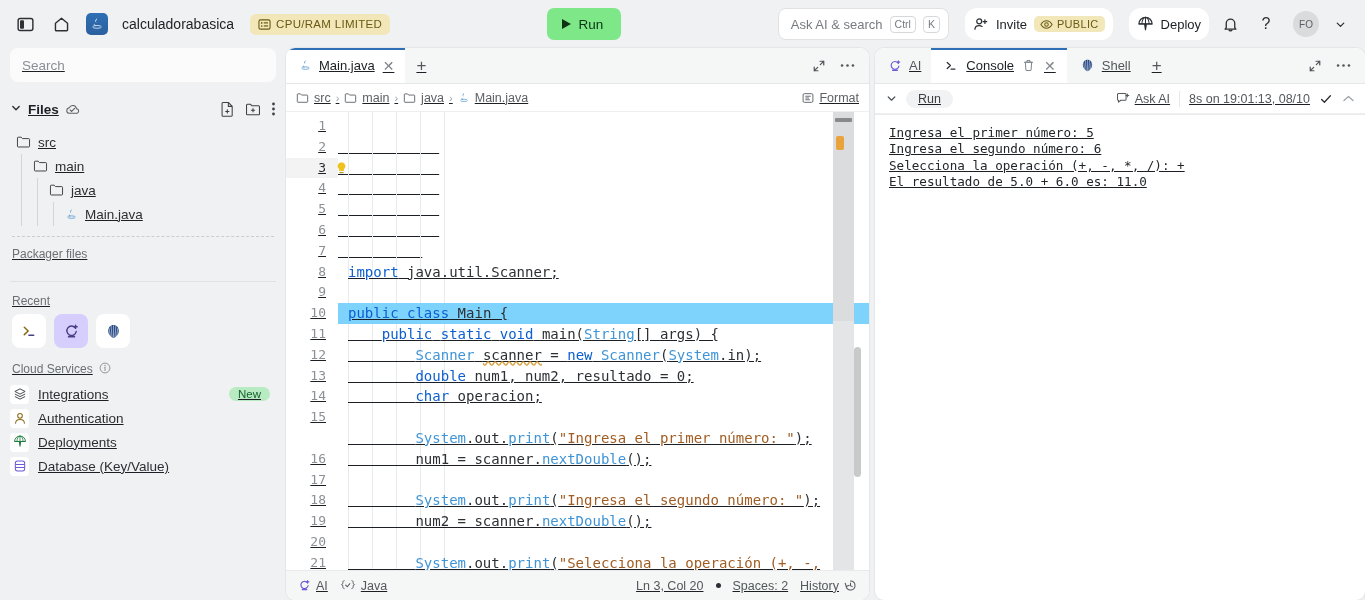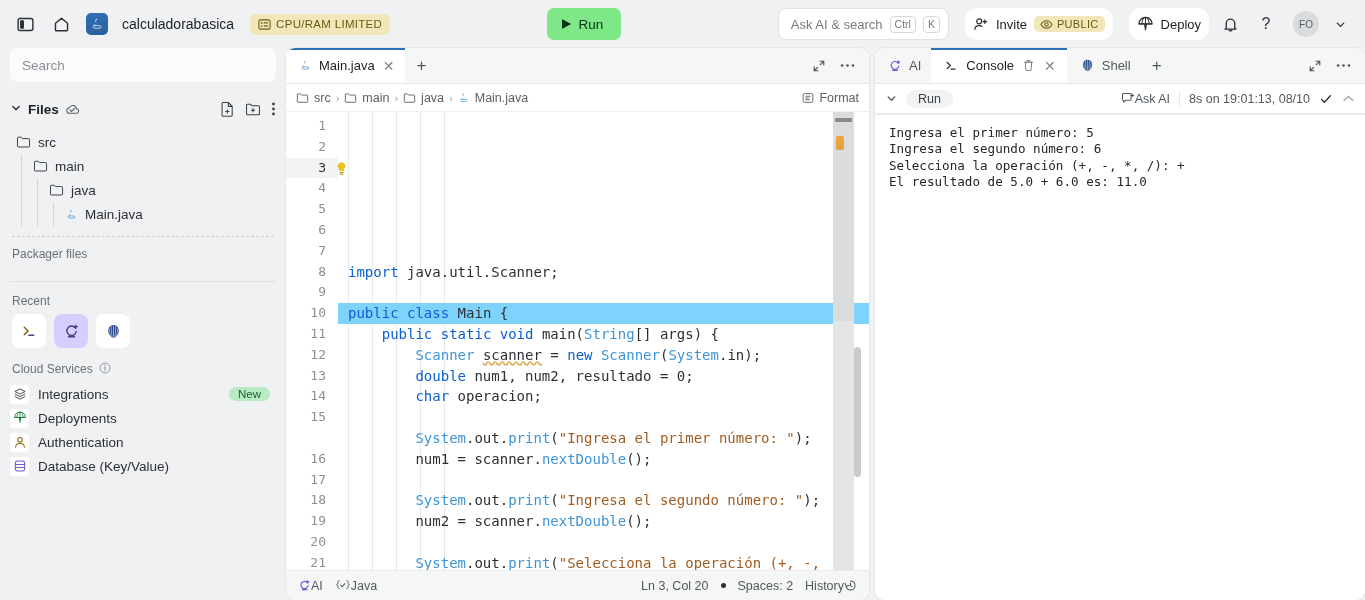--- a/index.html
+++ b/index.html
@@ -73,21 +73,21 @@
     border-radius: 5px; padding: 2px 6px; font-size: 11px; letter-spacing: .3px;
   }
   .avatar {
     width: 26px; height: 26px; border-radius: 50%;
     background: #d9dbdd; color: #5a5f64;
     display: flex; align-items: center; justify-content: center;
     font-size: 10px; margin-left: 6px;
   }
 
   
-  .body { flex: 1 1 auto; display: flex; min-height: 0; padding: 0 0 0 0; }
+  .body { flex: 1 1 auto; display: flex; min-height: 0; padding: 0 0 0 0; text-decoration: underline; }
 
   
   .sidebar {
     width: 286px; flex: 0 0 286px;
     display: flex; flex-direction: column;
     background: #f0f1f2; padding: 0 10px 0 10px;
     min-height: 0;
   }
   .search-box {
     height: 34px; background: #fbfbfc; border-radius: 8px;
@@ -229,21 +229,21 @@
   .mm-mark { position:absolute; left:3px; width:8px; top:24px; height:14px; background:#e8a33d; border-radius:2px;}
   .mm-shade { position:absolute; left:0; right:0; top:0; height:209px; background:rgba(0,0,0,.035); }
 
   
   .statusbar {
     height: 30px; flex: 0 0 30px;
     display: flex; align-items: center; gap: 12px;
     padding: 0 12px; font-size: 12.5px; color: #53585d;
     background: #f5f6f6; border-top: 1px solid #e9eaec;
   }
-  .sb-item { display:flex; align-items:center; cursor:pointer; white-space:nowrap;}
+  .sb-item { display:flex; align-items:center; gap: 5px; cursor:pointer; white-space:nowrap;}
   .sb-right { margin-left: auto; display:flex; align-items:center; gap: 12px;}
   .dot { width:5px; height:5px; border-radius:50%; background:#2c3034; display:inline-block;}
 
   
   .console-sub {
     height: 30px; flex: 0 0 30px;
     display: flex; align-items: center; gap: 8px;
     padding: 0 10px; font-size: 12.5px; color: #53585d;
     border-bottom: 1px solid #eeeff0; background: #fff;
   }
@@ -510,36 +510,36 @@
                   <path d="M7.5 2 13 4.8 7.5 7.6 2 4.8Z" fill="none" stroke="#3c4044" stroke-width="1"></path>
                   <path d="m2 7.5 5.5 2.8L13 7.5" fill="none" stroke="#3c4044" stroke-width="1"></path>
                   <path d="m2 10.2 5.5 2.8 5.5-2.8" fill="none" stroke="#3c4044" stroke-width="1"></path>
                 </svg>
             </span>
             <span>Integrations</span>
             <span class="new-badge">New</span>
           </div>
           <div class="cs-row">
             <span class="cs-ico">
+              <svg width="14" height="14" viewBox="0 0 15 15">
+                  <circle cx="7.5" cy="5.2" r="2.5" fill="none" stroke="#8a6a13" stroke-width="1.1"></circle>
+                  <path d="M2.8 13c0-2.5 2.1-4 4.7-4s4.7 1.5 4.7 4" fill="none" stroke="#8a6a13" stroke-width="1.1" stroke-linecap="round"></path>
+                </svg>
+            </span>
+            <span>Authentication</span>
+          </div>
+          <div class="cs-row">
+            <span class="cs-ico">
               <svg width="14" height="14" viewBox="0 0 16 16">
                   <path d="M1.8 7.4a6.2 6.2 0 0 1 12.4 0Z" fill="none" stroke="#1c7a3e" stroke-width="1.1"></path>
                   <path d="M1.8 7.4h12.4M8 1.2v6.2M4.5 7.4c0-3.4 1.6-6.2 3.5-6.2s3.5 2.8 3.5 6.2" fill="none" stroke="#1c7a3e" stroke-width=".9"></path>
                   <path d="M6.6 7.4h2.8l-.9 5.8a.55.55 0 0 1-1 0Z" fill="#1c7a3e"></path>
                 </svg>
             </span>
             <span>Deployments</span>
-          </div>
-          <div class="cs-row">
-            <span class="cs-ico">
-              <svg width="14" height="14" viewBox="0 0 15 15">
-                  <circle cx="7.5" cy="5.2" r="2.5" fill="none" stroke="#8a6a13" stroke-width="1.1"></circle>
-                  <path d="M2.8 13c0-2.5 2.1-4 4.7-4s4.7 1.5 4.7 4" fill="none" stroke="#8a6a13" stroke-width="1.1" stroke-linecap="round"></path>
-                </svg>
-            </span>
-            <span>Authentication</span>
           </div>
           <div class="cs-row">
             <span class="cs-ico">
               <svg width="14" height="14" viewBox="0 0 15 15">
                   <rect x="2.5" y="2.2" width="10" height="10.6" rx="2.4" fill="none" stroke="#6b5ad6" stroke-width="1.1"></rect>
                   <path d="M2.5 5.8h10M2.5 9.2h10" stroke="#6b5ad6" stroke-width="1.1"></path>
                 </svg>
             </span>
             <span>Database (Key/Value)</span>
           </div>

